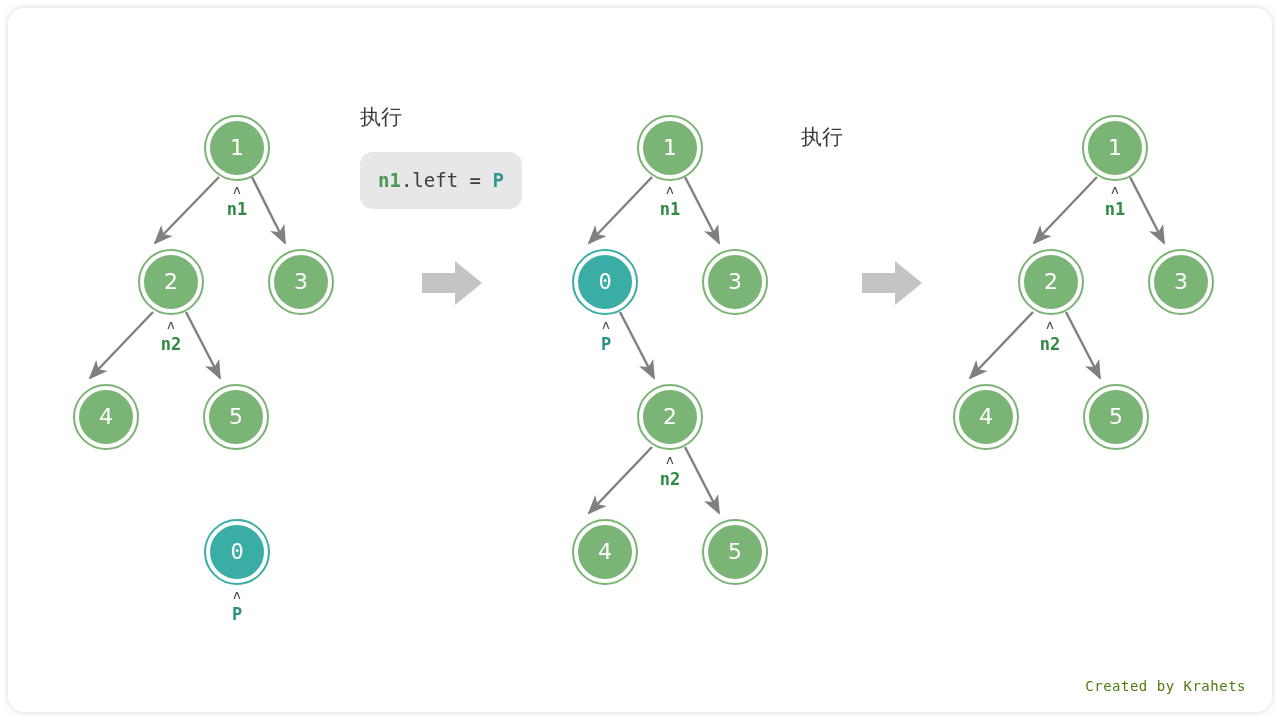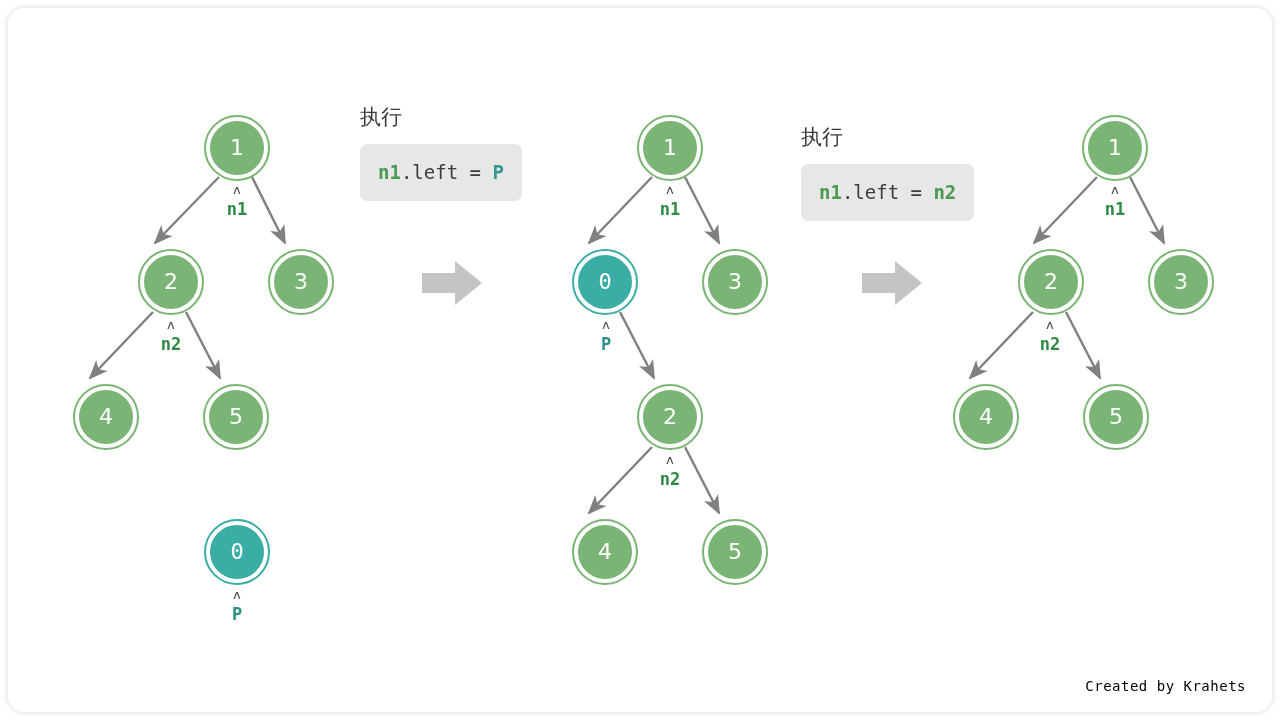--- a/index.html
+++ b/index.html
@@ -110,23 +110,24 @@
   .step { position: absolute; }
   .step .heading {
     font-family: "DejaVu Sans", "Liberation Sans", sans-serif;
     font-size: 21px;
     color: #3b3b3b;
     margin-bottom: 13px;
     white-space: nowrap;
   }
   .codebox {
     background: #e7e7e7;
-    border-radius: 7px;
+    border-radius: 13px;
     padding: 14px 18px;
     display: inline-block;
+    margin-top: 8px;
   }
   .codeline {
     font-family: "DejaVu Sans Mono", monospace;
     font-size: 19px;
     line-height: 1.52;
     color: #3c3c3c;
     white-space: pre;
   }
   .tok-var  { color: #4a9a52; font-weight: bold; }
   .tok-p    { color: #349890; font-weight: bold; }
@@ -138,21 +139,21 @@
     height: 46px;
   }
 
   
   #credit {
     position: absolute;
     right: 26px;
     bottom: 18px;
     font-family: "DejaVu Sans Mono", monospace;
     font-size: 14px;
-    color: #000000;
+    color: #4d7c0f;
     letter-spacing: 0.5px;
     text-align: center;
   }
 </style>
 </head>
 <body>
 
 <div id="card">
   <div id="stage">
 
@@ -312,21 +313,21 @@
           <div class="caret">ʌ</div>
           <div class="pname">n1</div>
         </div>
         <div class="ptr" style="left: 1012px; top: 310px; width: 60px;">
           <div class="caret">ʌ</div>
           <div class="pname">n2</div>
         </div>
       </div>
     <div id="steps-layer">
         <div class="step" style="left: 352px; top: 95px;"><div class="heading">执行</div><div class="codebox"><div class="codeline"><span class="tok-var">n1</span><span>.left = </span><span class="tok-p">P</span></div></div></div>
-        <div class="step" style="left: 793px; top: 115px;"><div class="heading">执行</div><div class="codebox"><div class="codeline"><span class="tok-var">n1</span><span>.left = </span><span class="tok-var">n2</span></div></div></div>
+        <div class="step" style="left: 793px; top: 115px;"><div class="heading">执行</div></div>
       </div>
     <div id="arrows-layer">
         <div class="bigarrow" style="left: 413px; top: 252px;"><svg viewBox="0 0 62 46" width="62" height="46">
             <path d="M1,13 L34,13 L34,1 L61,23 L34,45 L34,33 L1,33 Z" fill="#c4c4c4"></path>
           </svg></div>
         <div class="bigarrow" style="left: 853px; top: 252px;"><svg viewBox="0 0 62 46" width="62" height="46">
             <path d="M1,13 L34,13 L34,1 L61,23 L34,45 L34,33 L1,33 Z" fill="#c4c4c4"></path>
           </svg></div>
       </div>
 

